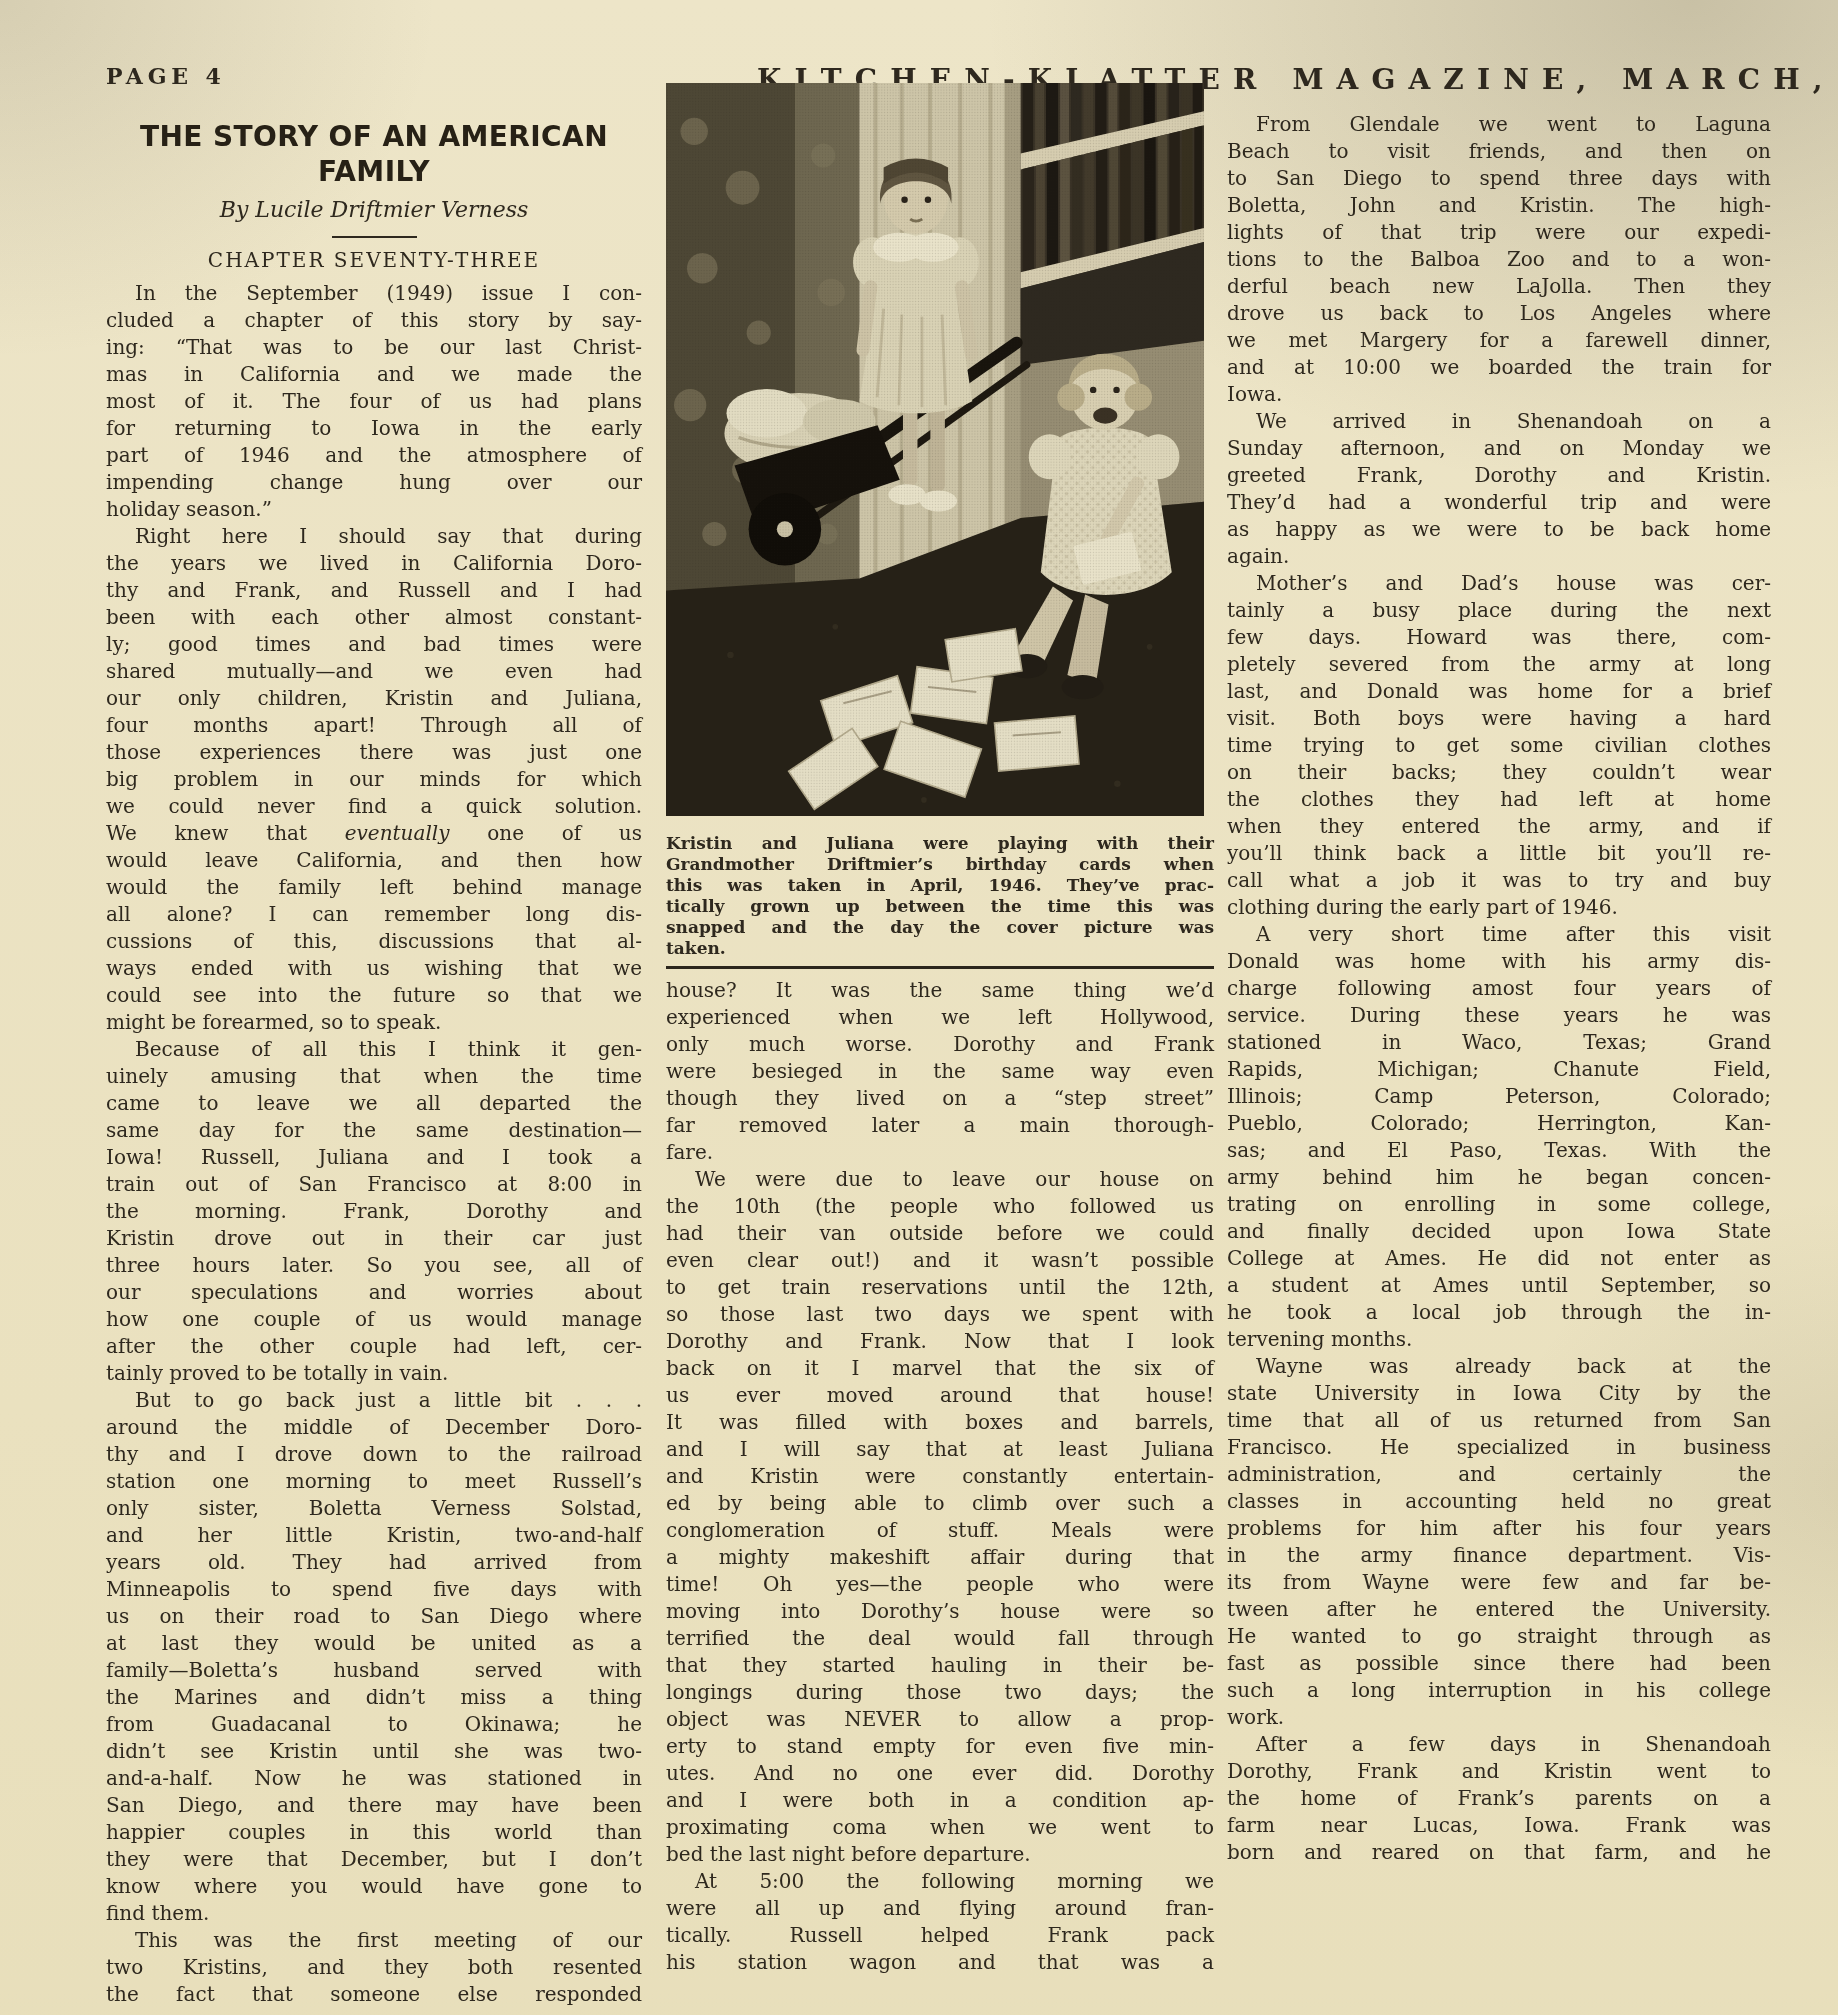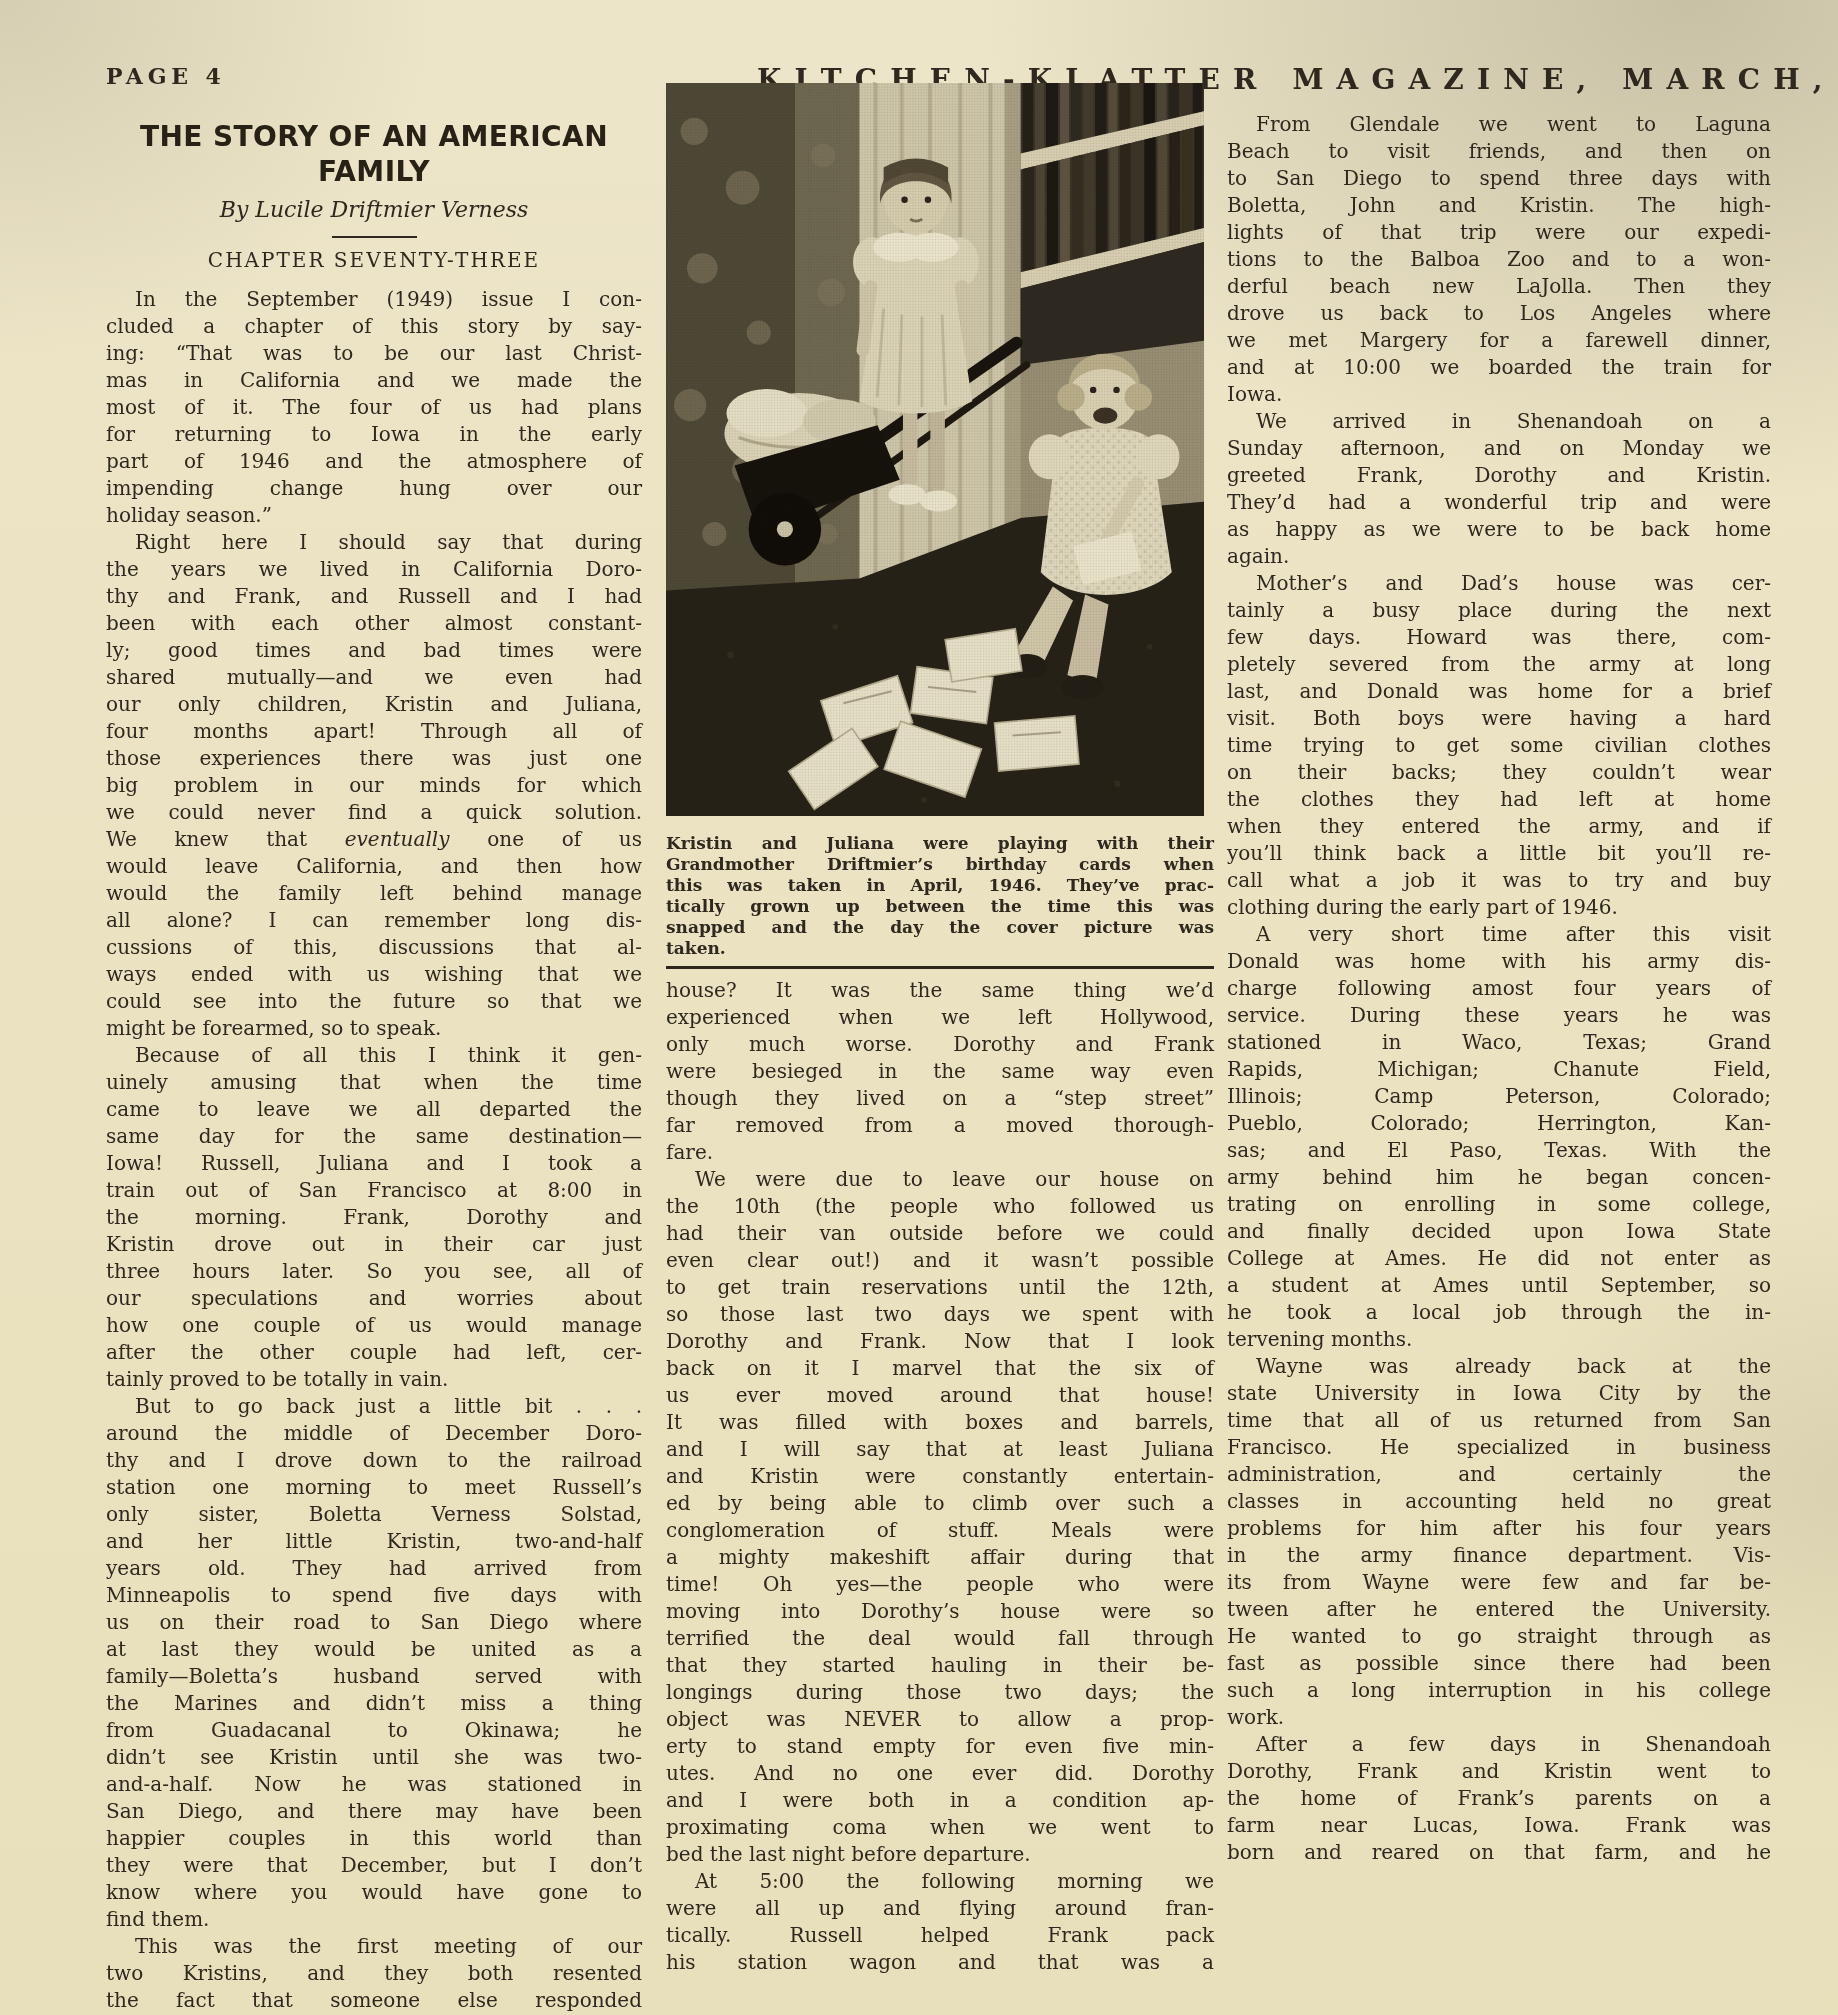--- a/index.html
+++ b/index.html
@@ -23,21 +23,21 @@
   .col-left{left:106px;width:536px;padding-top:119px;}
   .col-mid{left:666px;width:548px;padding-top:83px;}
   .col-right{left:1227px;width:544px;padding-top:111px;}
   
   .title{margin:0;text-align:center;font-family:"DejaVu Sans", sans-serif;font-weight:bold;
          font-size:28px;line-height:35px;letter-spacing:0.4px;color:#27211664;color:#272116;}
   .title span{display:block;}
   .byline{margin-top:8px;text-align:center;font-style:italic;font-size:22px;line-height:26px;}
   .byline-rule{width:85px;height:2px;background:#2e281e;margin:13px auto 0;}
   .chapter{margin:9.7px 0 0;text-align:center;font-weight:normal;font-size:20px;line-height:25px;letter-spacing:2px;}
-  .col-left .body{margin-top:13px;}
+  .col-left .body{margin-top:7px;}
   
   .body{font-size:20px;}
   .line{line-height:27px;text-align:justify;text-align-last:justify;}
   .line.lastline{text-align-last:left;}
   .para .line.firstline{text-indent:29px;}
   .para.noindent .line.firstline{text-indent:0;}
   em{font-style:italic;}
   
   .photo{margin:0;width:538px;height:733px;}
   .photo svg{display:block;width:100%;height:100%;}
@@ -336,21 +336,21 @@
         </div>
       </figcaption>
     <div class="caption-rule"></div>
     <div class="body">
         <div class="para noindent">
           <div class="line firstline">house? It was the same thing we’d</div>
           <div class="line">experienced when we left Hollywood,</div>
           <div class="line">only much worse. Dorothy and Frank</div>
           <div class="line">were besieged in the same way even</div>
           <div class="line">though they lived on a “step street”</div>
-          <div class="line">far removed from a moved thorough-</div>
+          <div class="line">far removed later a main thorough-</div>
           <div class="line lastline">fare.</div>
         </div>
         <div class="para">
           <div class="line firstline">We were due to leave our house on</div>
           <div class="line">the 10th (the people who followed us</div>
           <div class="line">had their van outside before we could</div>
           <div class="line">even clear out!) and it wasn’t possible</div>
           <div class="line">to get train reservations until the 12th,</div>
           <div class="line">so those last two days we spent with</div>
           <div class="line">Dorothy and Frank. Now that I look</div>

